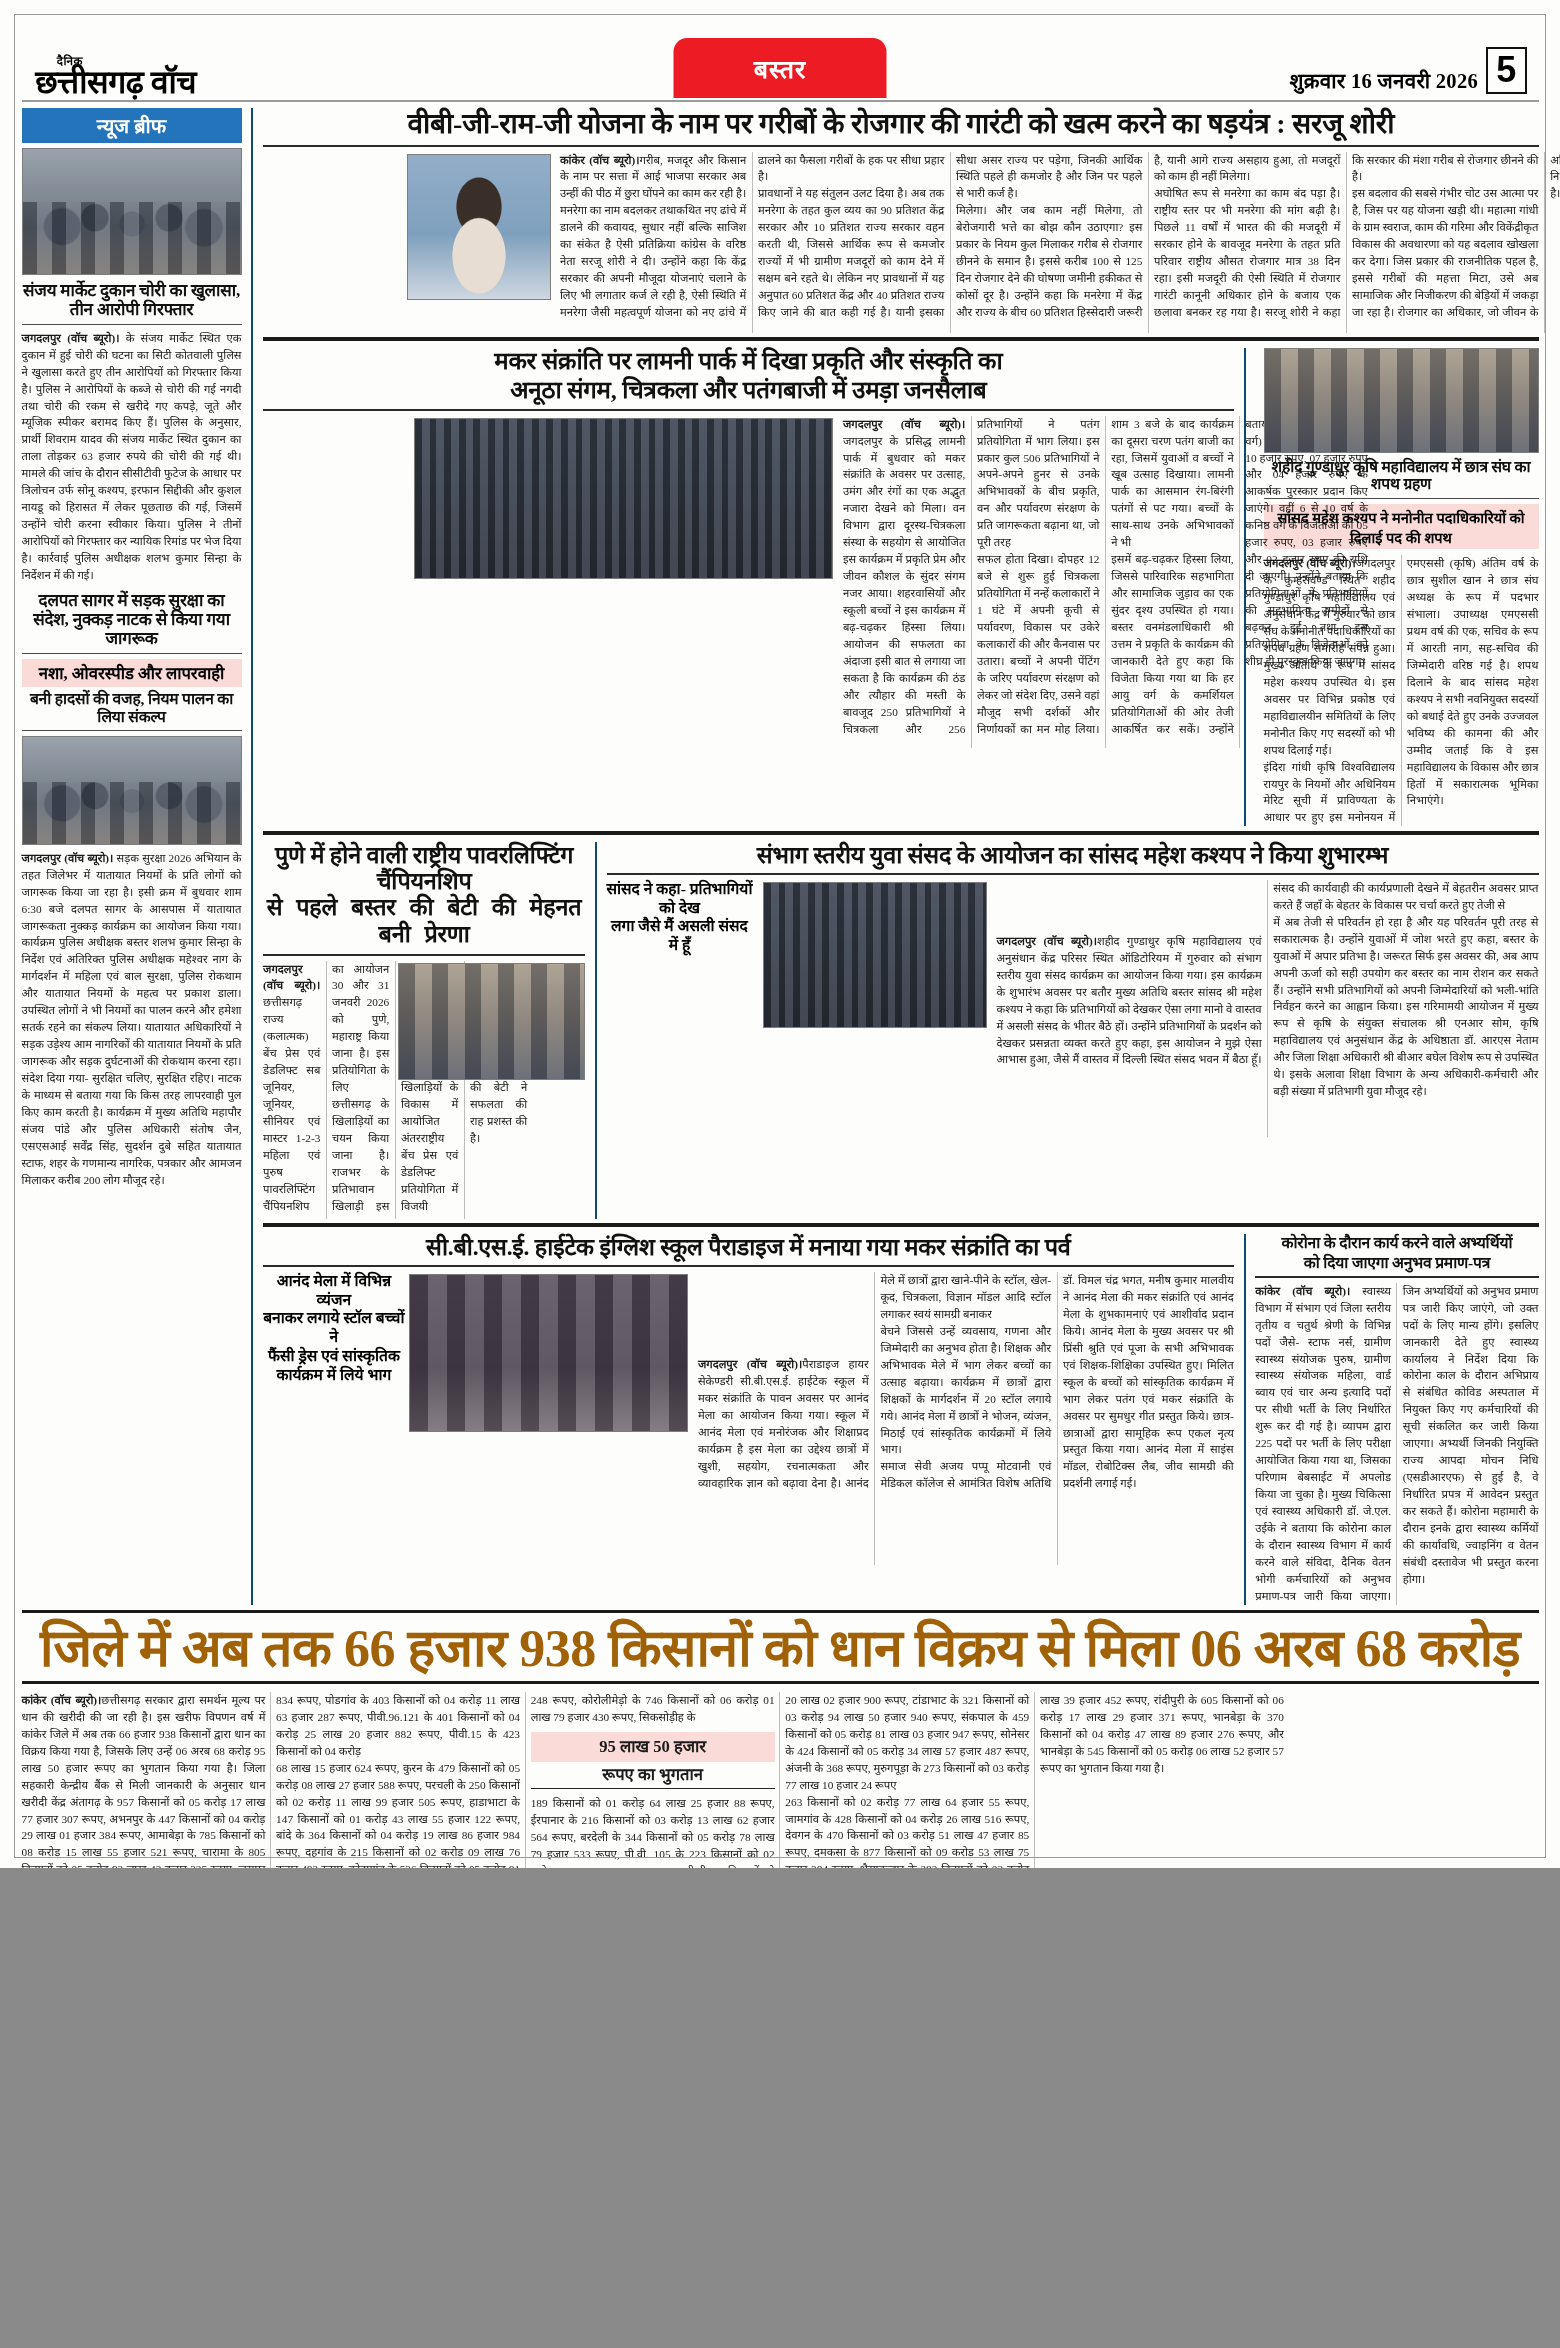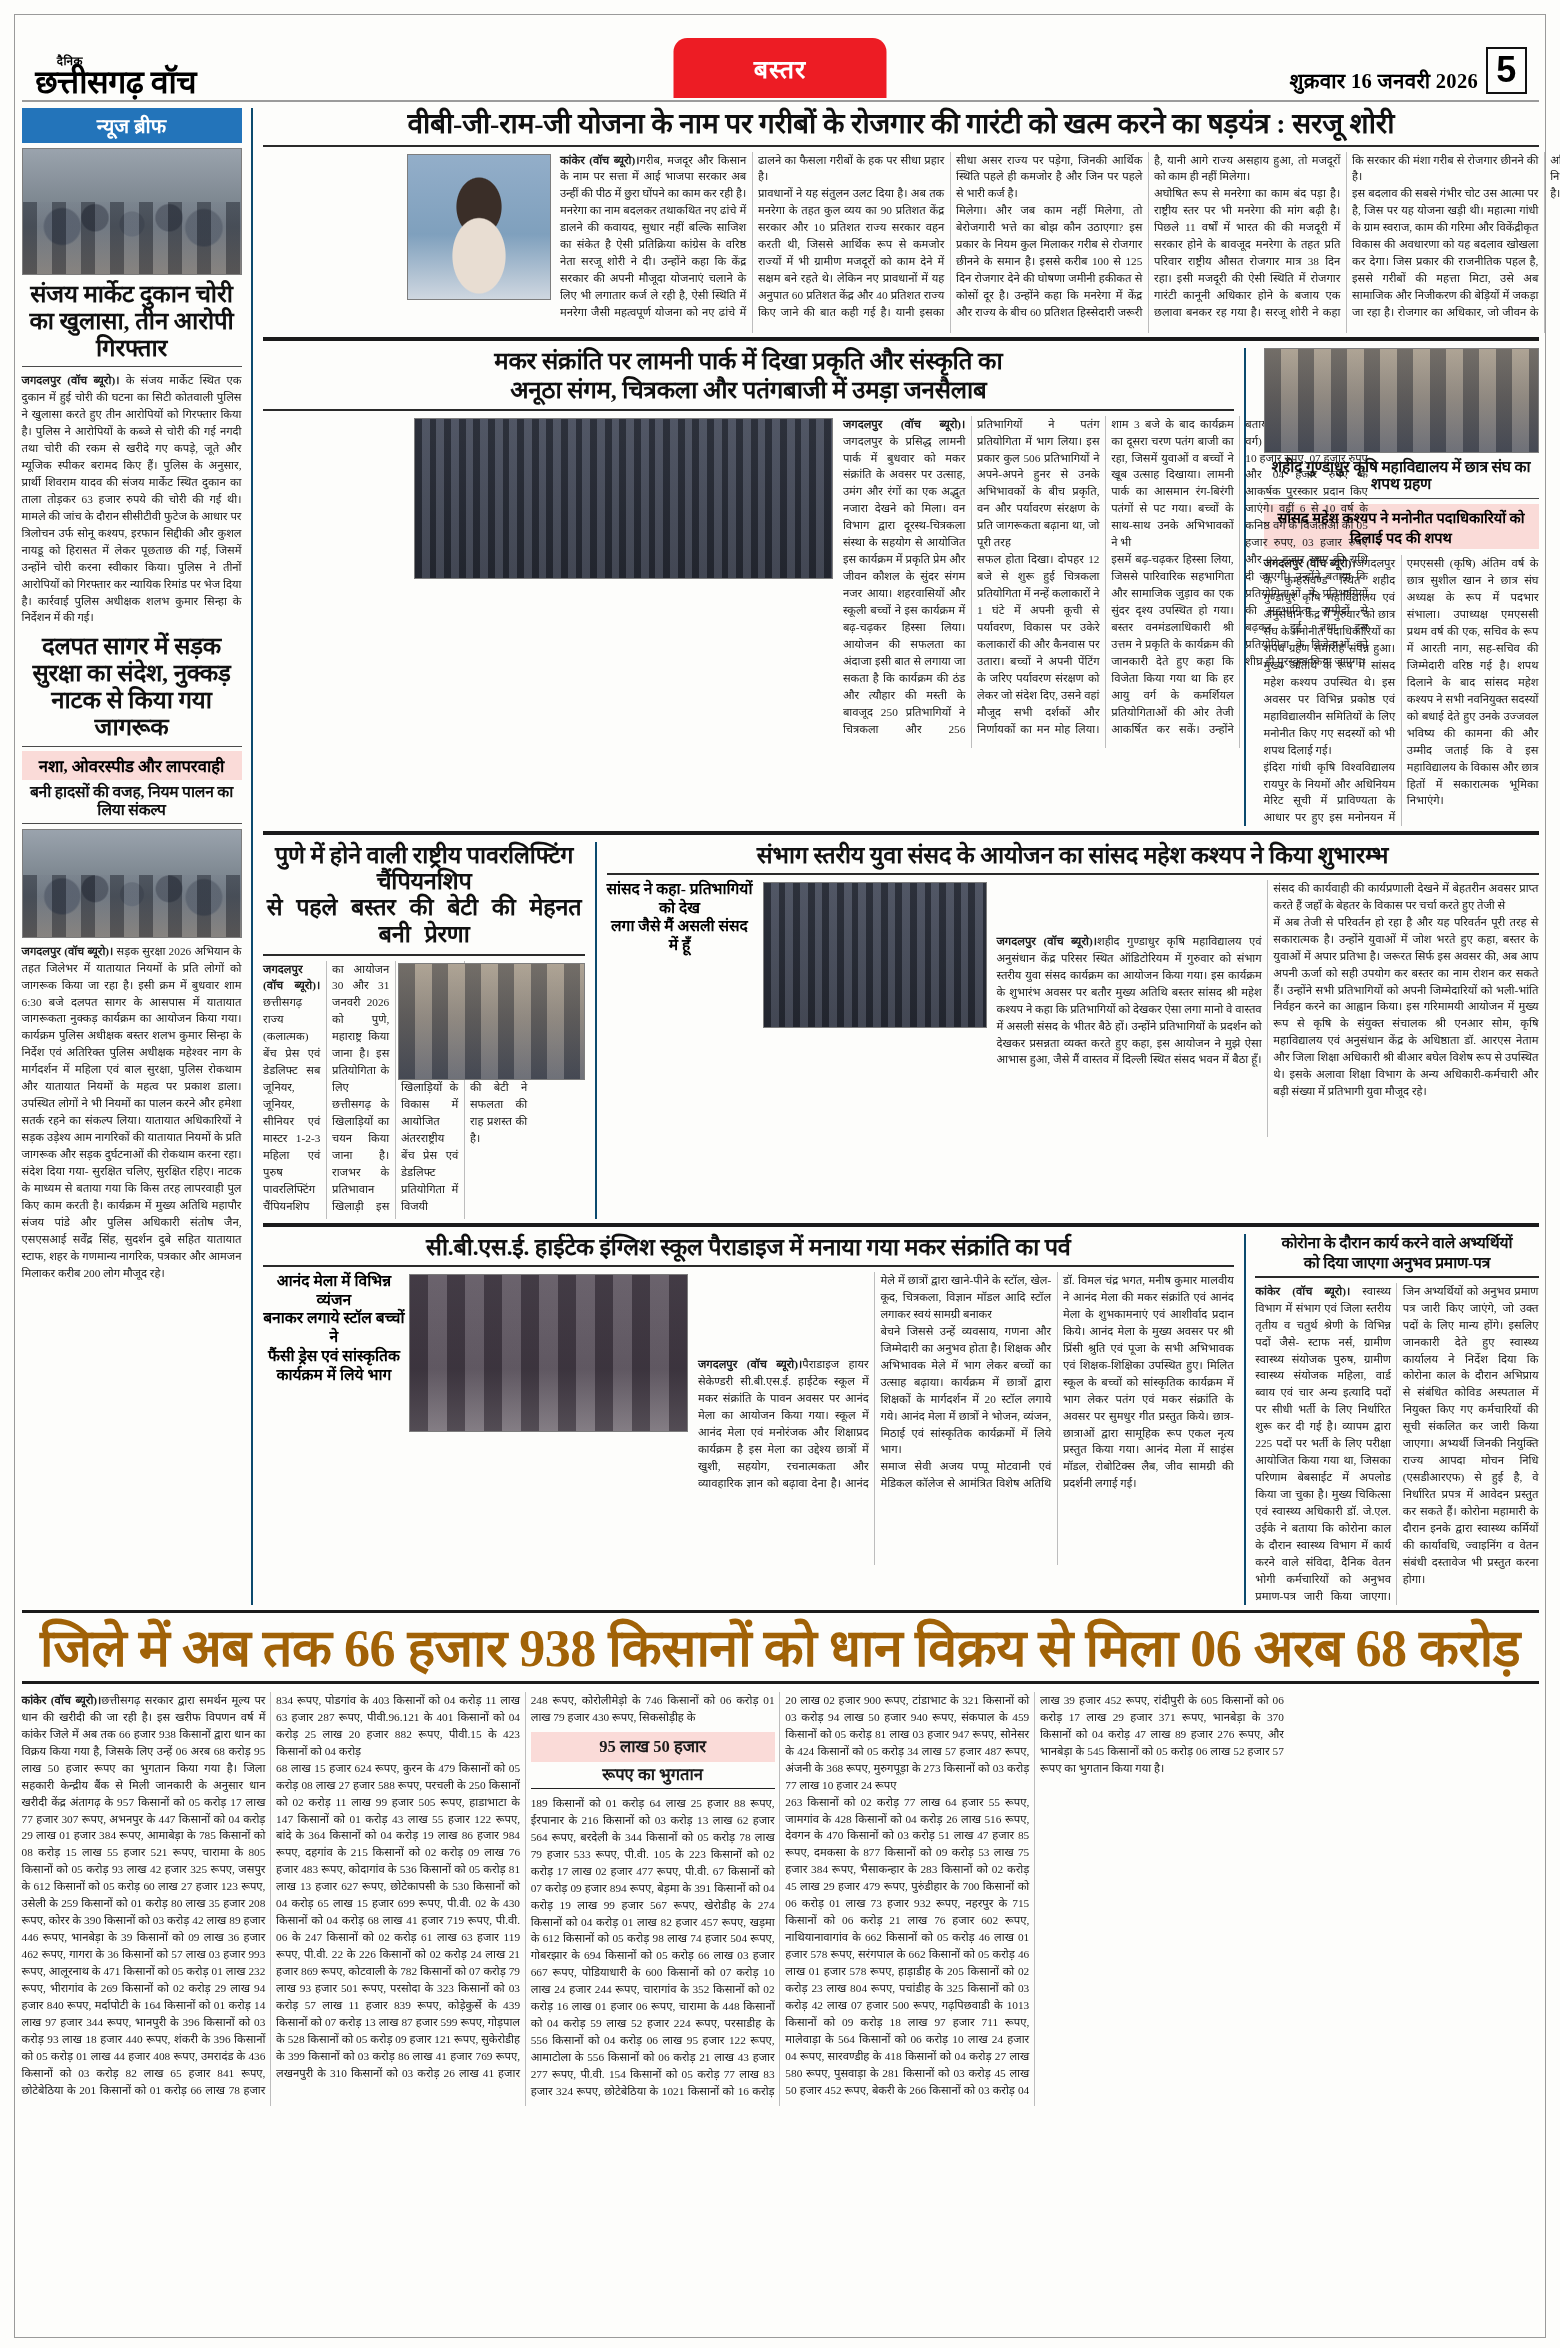--- a/index.html
+++ b/index.html
@@ -1,21 +1,21 @@
 <!DOCTYPE html>
 <html><head>
 <meta charset="utf-8">
 <style>
   * { box-sizing: border-box; }
   html, body { margin:0; padding:0; background:#8a8a8a; }
   body {
     font-family: "Liberation Serif", "DejaVu Serif", serif;
   }
   #page {
-    width:1560px; height:2348px; background:#fdfdfb; position:relative;
+    width:1560px; height:1868px; background:#fdfdfb; position:relative;
     margin:0 auto; overflow:hidden;
     padding: 17.6px 21.5px 13.7px 21.5px;
   }
   .pageborder { position:absolute; left:13.7px; top:13.7px; right:13.7px; bottom:9.8px; border:1px solid #9a9a9a; pointer-events:none;}
 
   
   .masthead { position:relative; height:80px; display:flex; align-items:flex-end; }
   .logo-wrap { width:244px; padding-left:13.7px; }
   .logo-small { font-family:"Liberation Sans",sans-serif; font-size:11.7px; font-weight:bold; letter-spacing:0.5px; margin-left:21.5px; margin-bottom:-2.9px; }
   .logo-main { font-family:"Liberation Serif",serif; font-size:32px; font-weight:bold; letter-spacing:-0.5px; line-height:1; }
@@ -38,21 +38,21 @@
   .hr-thick { border-top:2px solid #2a2a2a; margin:4.9px 0; }
 
   .headline {
     font-family:"Liberation Serif",serif;
     font-weight:bold; color:#111; text-align:center; line-height:1.12;
     letter-spacing:-0.2px;
   }
   .h-main { font-size:28px; }
   .h-big  { font-size:24px; }
   .h-mid  { font-size:23.4px; }
-  .h-sm   { font-size:24px; }
+  .h-sm   { font-size:17px; }
   .h-xs   { font-size:15.6px; }
 
   .subhead-pink {
     background:#fadbd8; text-align:center; font-weight:bold; font-size:16.6px;
     padding:2.9px 5.9px; font-family:"Liberation Serif",serif;
   }
   .subhead-plain { text-align:center; font-weight:bold; font-size:15.6px; font-family:"Liberation Serif",serif; line-height:1.2;}
 
   .body-txt {
     font-size:11.3px; line-height:1.5; text-align:justify;

